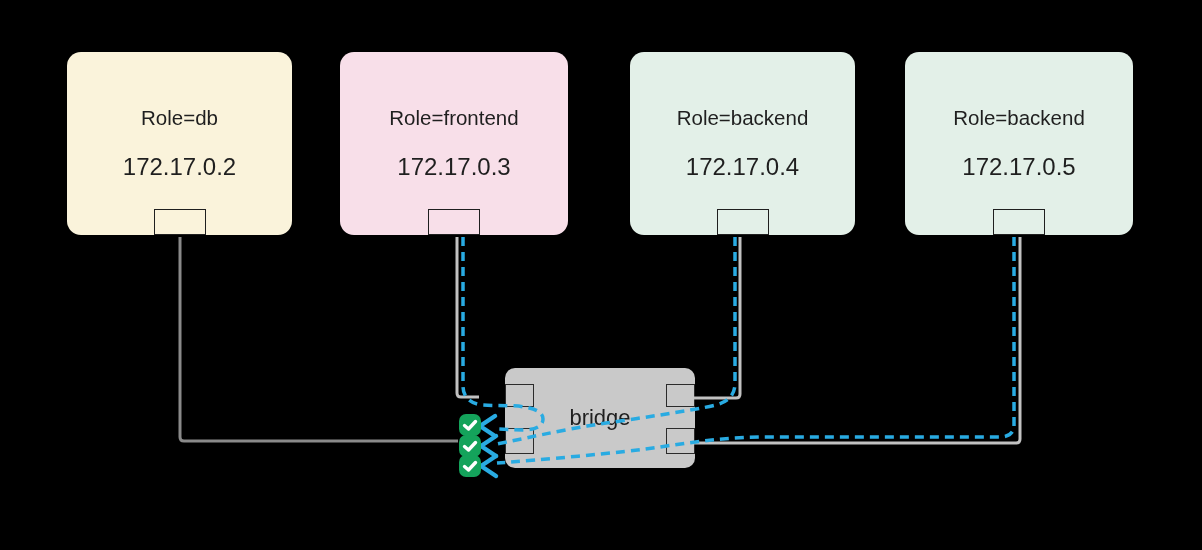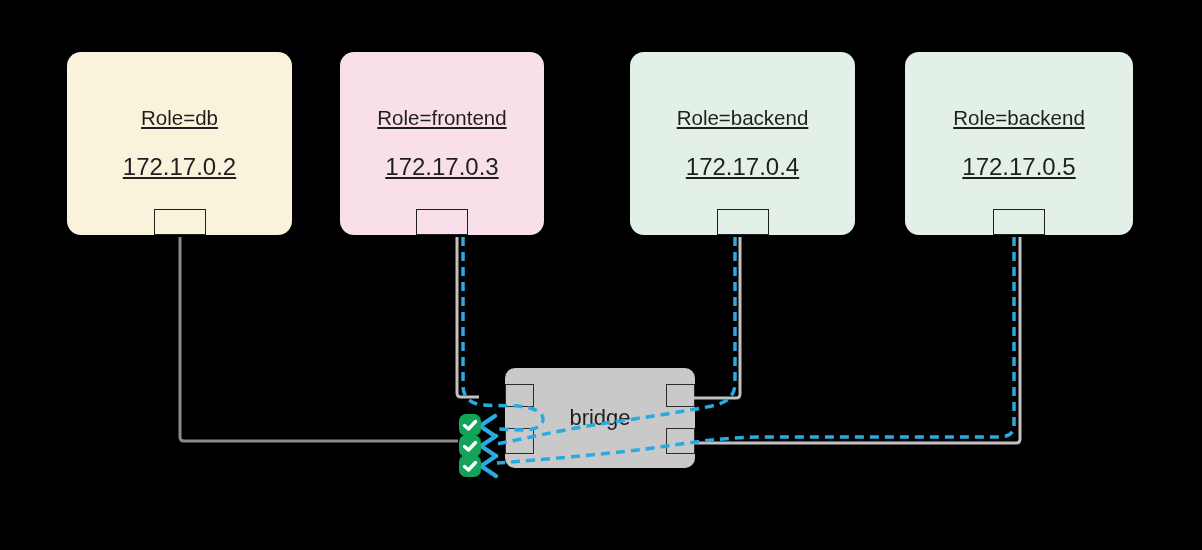--- a/index.html
+++ b/index.html
@@ -5,31 +5,31 @@
   html,body{margin:0;padding:0;background:#000;}
   .canvas{
     position:relative;width:1202px;height:550px;background:#000;
     border-radius:26px;overflow:hidden;
     font-family:"Liberation Sans", sans-serif;
   }
   
   .cbox{
     position:absolute;top:52px;height:183px;border-radius:14px;
     display:flex;flex-direction:column;align-items:center;justify-content:center;
-    gap:26px;color:#1f1f1f;text-decoration:underline;
+    gap:26px;color:#1f1f1f;
   }
   .cbox .role{font-size:20.5px;line-height:1;}
   .cbox .ip{font-size:24px;line-height:1;}
   .tab{
     position:absolute;bottom:0;left:50%;transform:translateX(-50%);
     width:52px;height:26px;background:inherit;border:1.6px solid #1f1f1f;
     box-sizing:border-box;
   }
   #box-db{left:67px;width:225px;}
-  #box-frontend{left:340px;width:204px;}
+  #box-frontend{left:340px;width:228px;}
   #box-backend1{left:630px;width:225px;}
   #box-backend2{left:905px;width:228px;}
   
   .bridge{
     position:absolute;left:505px;top:368px;width:190px;height:100px;
     border-radius:10px;display:flex;align-items:center;justify-content:center;
     color:#1f1f1f;font-size:22px;
   }
   .port{
     position:absolute;width:29px;background:inherit;

